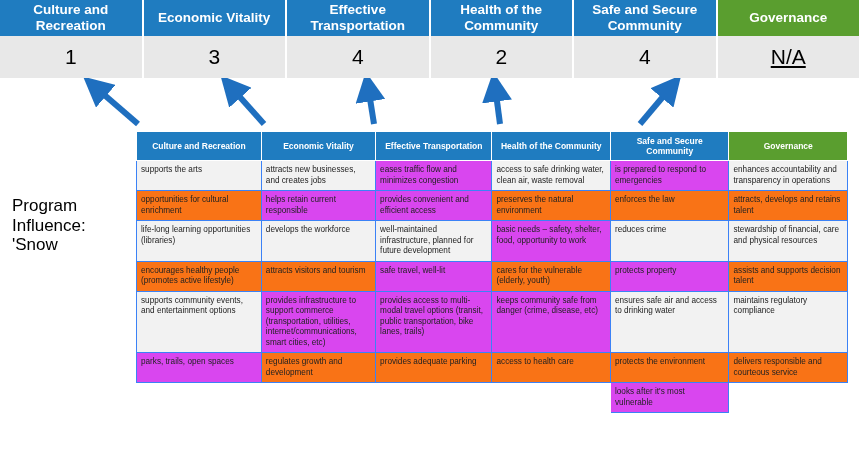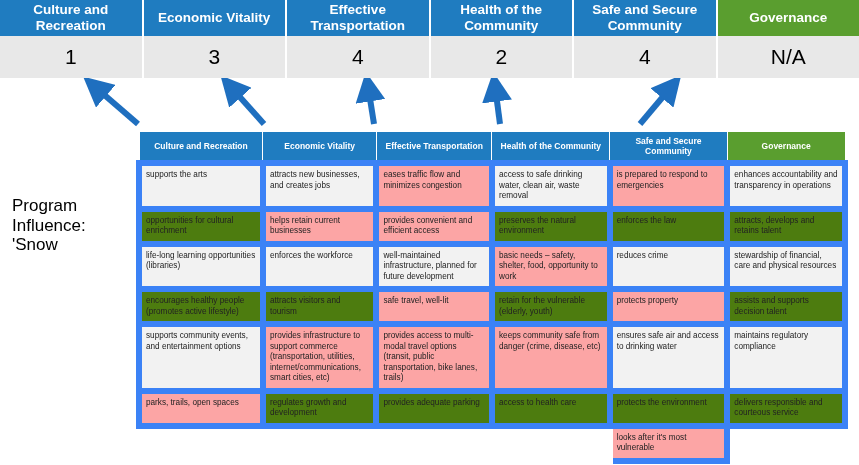--- a/index.html
+++ b/index.html
@@ -55,21 +55,21 @@
   .score-cell {
     flex: 1 1 0;
     display: flex;
     align-items: center;
     justify-content: center;
     font-size: 21px;
     color: #000000;
     border-right: 2px solid #ffffff;
     box-sizing: border-box;
   }
-  .score-cell:last-child { border-right: none; }
+  .score-cell:last-child { border-right: none; text-decoration: underline; }
 
   
   #arrows {
     position: absolute;
     left: 0;
     top: 78px;
     width: 859px;
     height: 54px;
     pointer-events: none;
   }
@@ -107,25 +107,25 @@
     height: 22px;
   }
   #matrix th.h-blue { background: #1f7cc0; }
   #matrix th.h-green { background: #5a9e2f; }
   #matrix td {
     font-size: 8.2px;
     color: #222222;
     vertical-align: top;
     padding: 4px 4px;
     line-height: 1.28;
-    border: 6px solid #3b82f6;
+    border: 1px solid #3b82f6;
     background: #f2f2f2;
   }
-  #matrix td.alt { background: #4d7c0f; }
-  #matrix td.hl { background: #fca5a5; }
+  #matrix td.alt { background: #f97316; }
+  #matrix td.hl { background: #d946ef; }
   #matrix td.empty { background: #ffffff; border-color: #ffffff; }
   .col0 { width: 118px; }
   .col1 { width: 108px; }
   .col2 { width: 110px; }
   .col3 { width: 112px; }
   .col4 { width: 112px; }
   .col5 { width: 112px; }
 </style>
 </head>
 <body>
@@ -202,39 +202,39 @@
       <tr>
         <td>supports the arts</td>
         <td>attracts new businesses, and creates jobs</td>
         <td class="hl">eases traffic flow and minimizes congestion</td>
         <td>access to safe drinking water, clean air, waste removal</td>
         <td class="hl">is prepared to respond to emergencies</td>
         <td>enhances accountability and transparency in operations</td>
       </tr>
       <tr>
         <td class="alt">opportunities for cultural enrichment</td>
-        <td class="hl">helps retain current businesses</td>
+        <td class="hl">helps retain current responsible</td>
         <td class="hl">provides convenient and efficient access</td>
         <td class="alt">preserves the natural environment</td>
         <td class="alt">enforces the law</td>
         <td class="alt">attracts, develops and retains talent</td>
       </tr>
       <tr>
         <td>life-long learning opportunities (libraries)</td>
-        <td>enforces the workforce</td>
+        <td>develops the workforce</td>
         <td>well-maintained infrastructure, planned for future development</td>
         <td class="hl">basic needs – safety, shelter, food, opportunity to work</td>
         <td>reduces crime</td>
         <td>stewardship of financial, care and physical resources</td>
       </tr>
       <tr>
         <td class="alt">encourages healthy people (promotes active lifestyle)</td>
         <td class="alt">attracts visitors and tourism</td>
         <td class="hl">safe travel, well-lit</td>
-        <td class="alt">retain for the vulnerable (elderly, youth)</td>
+        <td class="alt">cares for the vulnerable (elderly, youth)</td>
         <td class="hl">protects property</td>
         <td class="alt">assists and supports decision talent</td>
       </tr>
       <tr>
         <td>supports community events, and entertainment options</td>
         <td class="hl">provides infrastructure to support commerce (transportation, utilities, internet/communications, smart cities, etc)</td>
         <td class="hl">provides access to multi-modal travel options (transit, public transportation, bike lanes, trails)</td>
         <td class="hl">keeps community safe from danger (crime, disease, etc)</td>
         <td>ensures safe air and access to drinking water</td>
         <td>maintains regulatory compliance</td>

